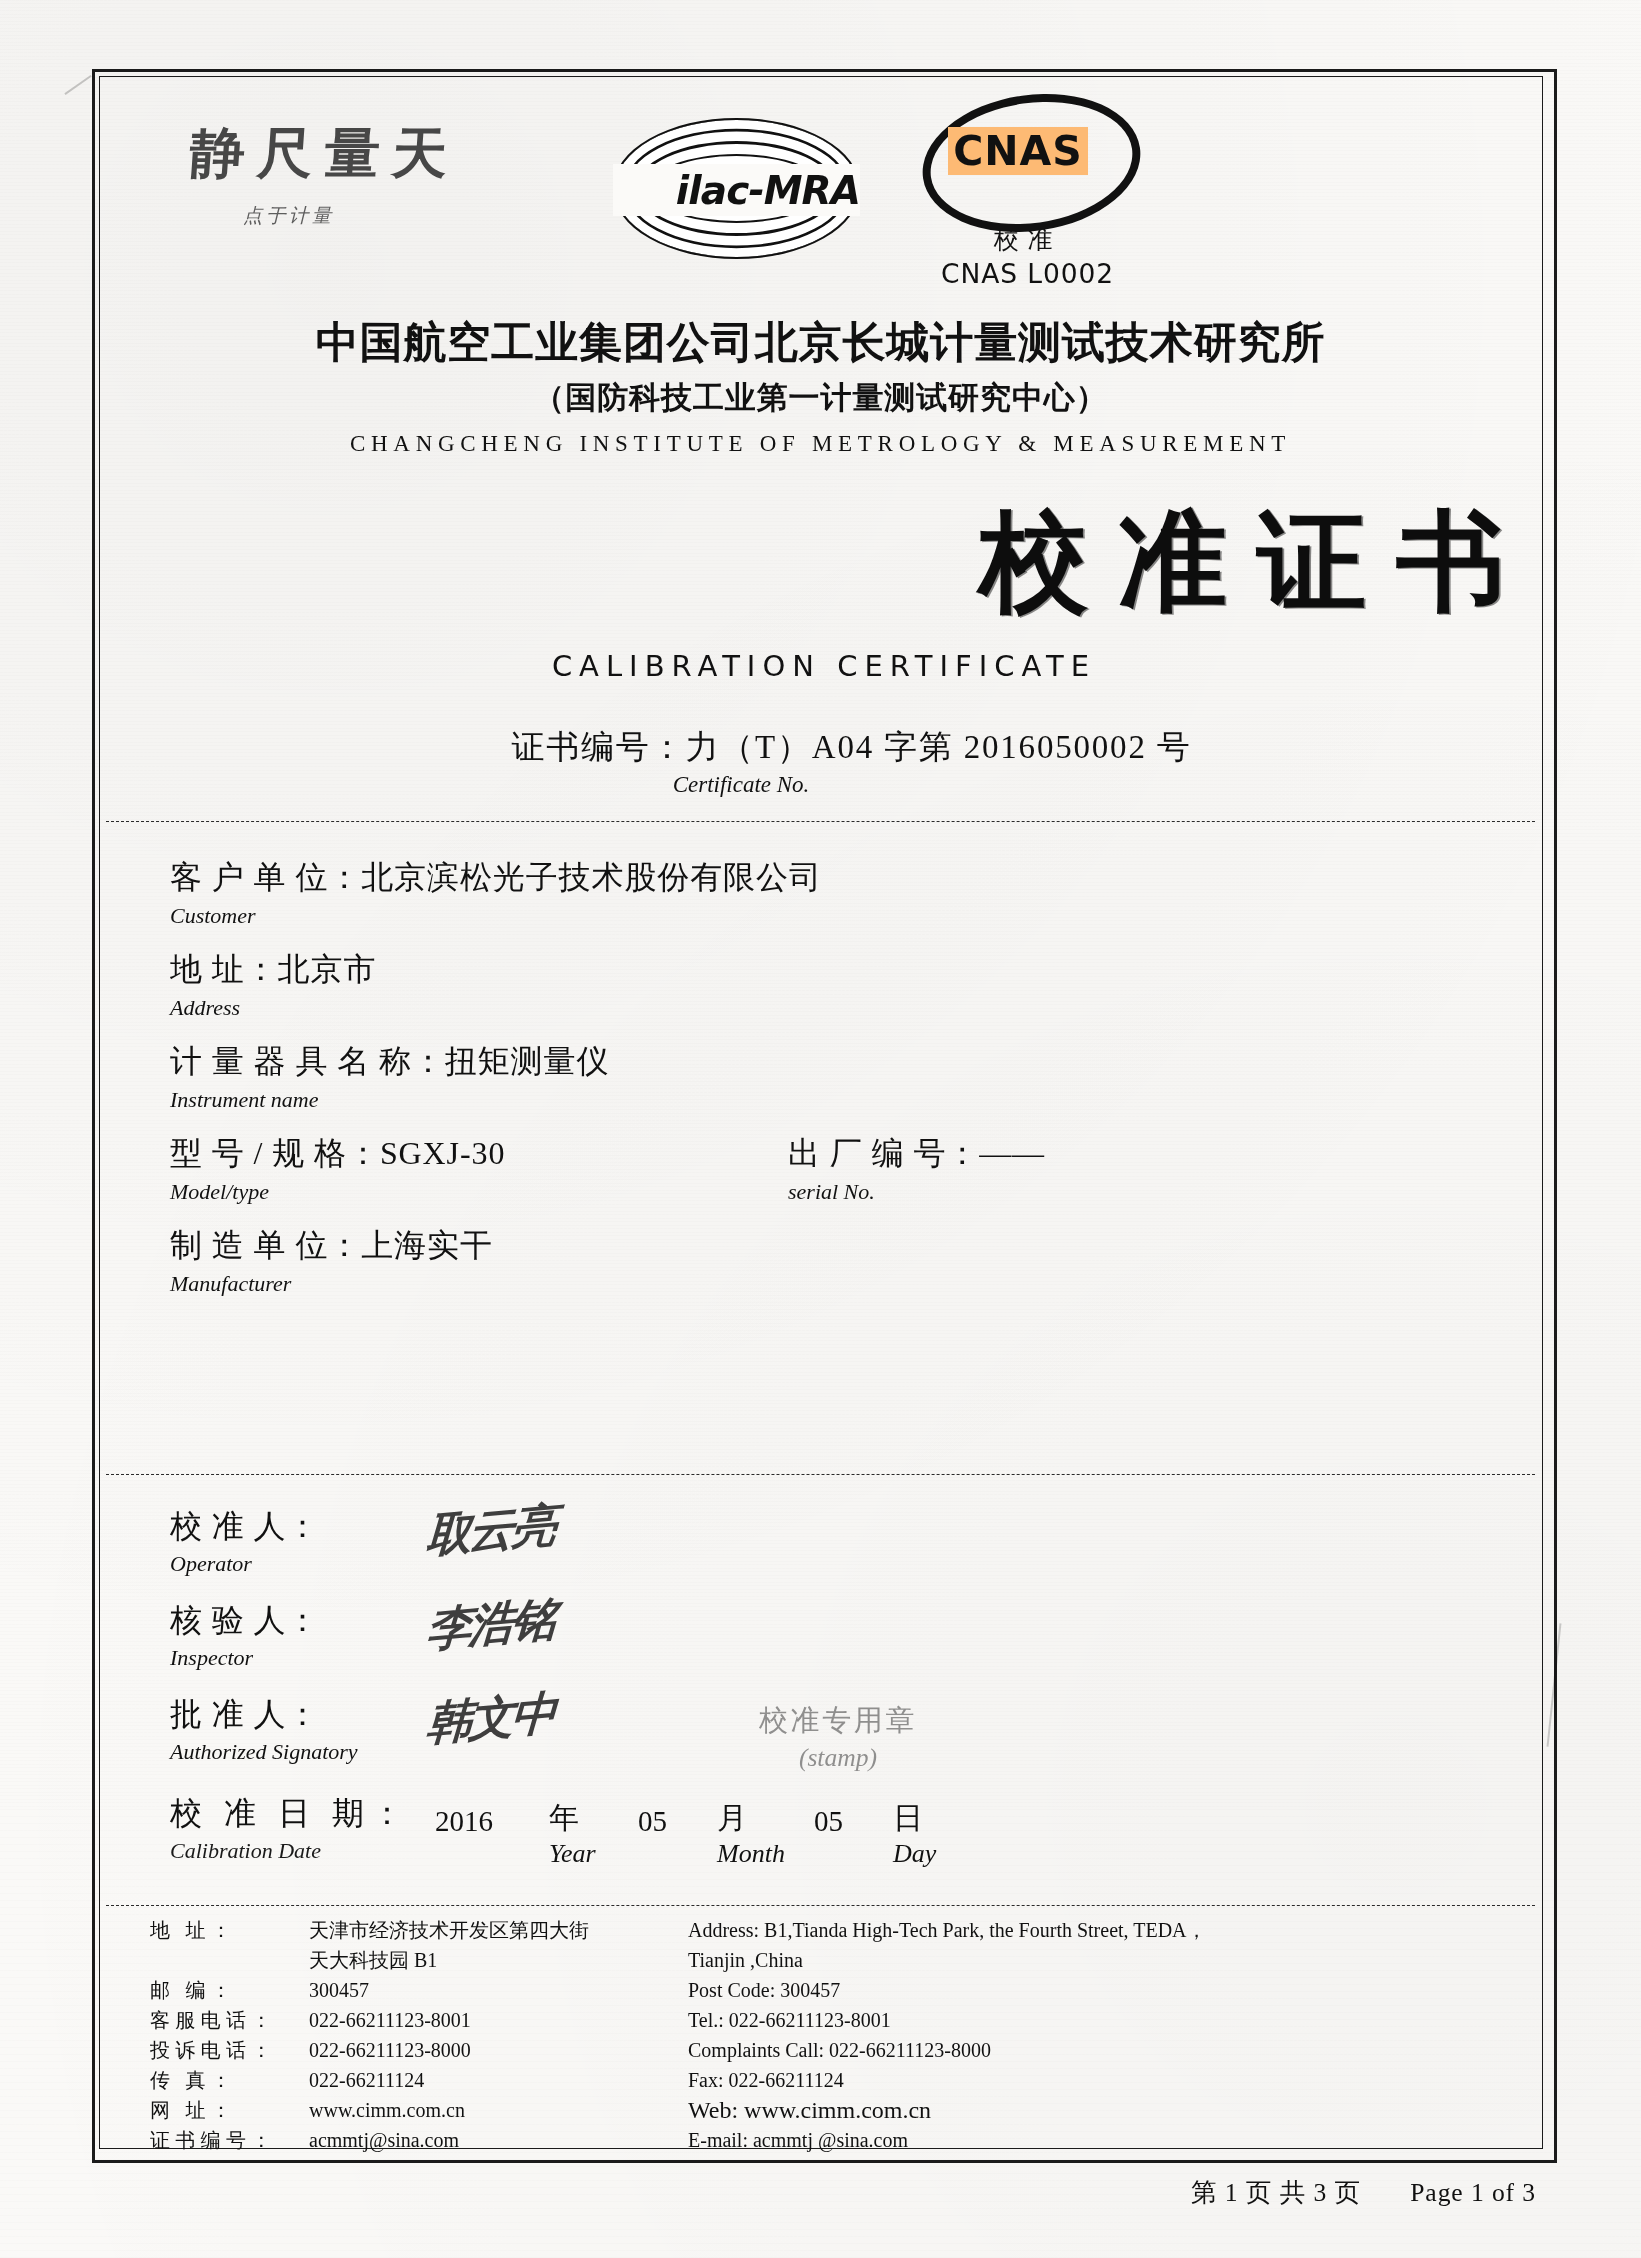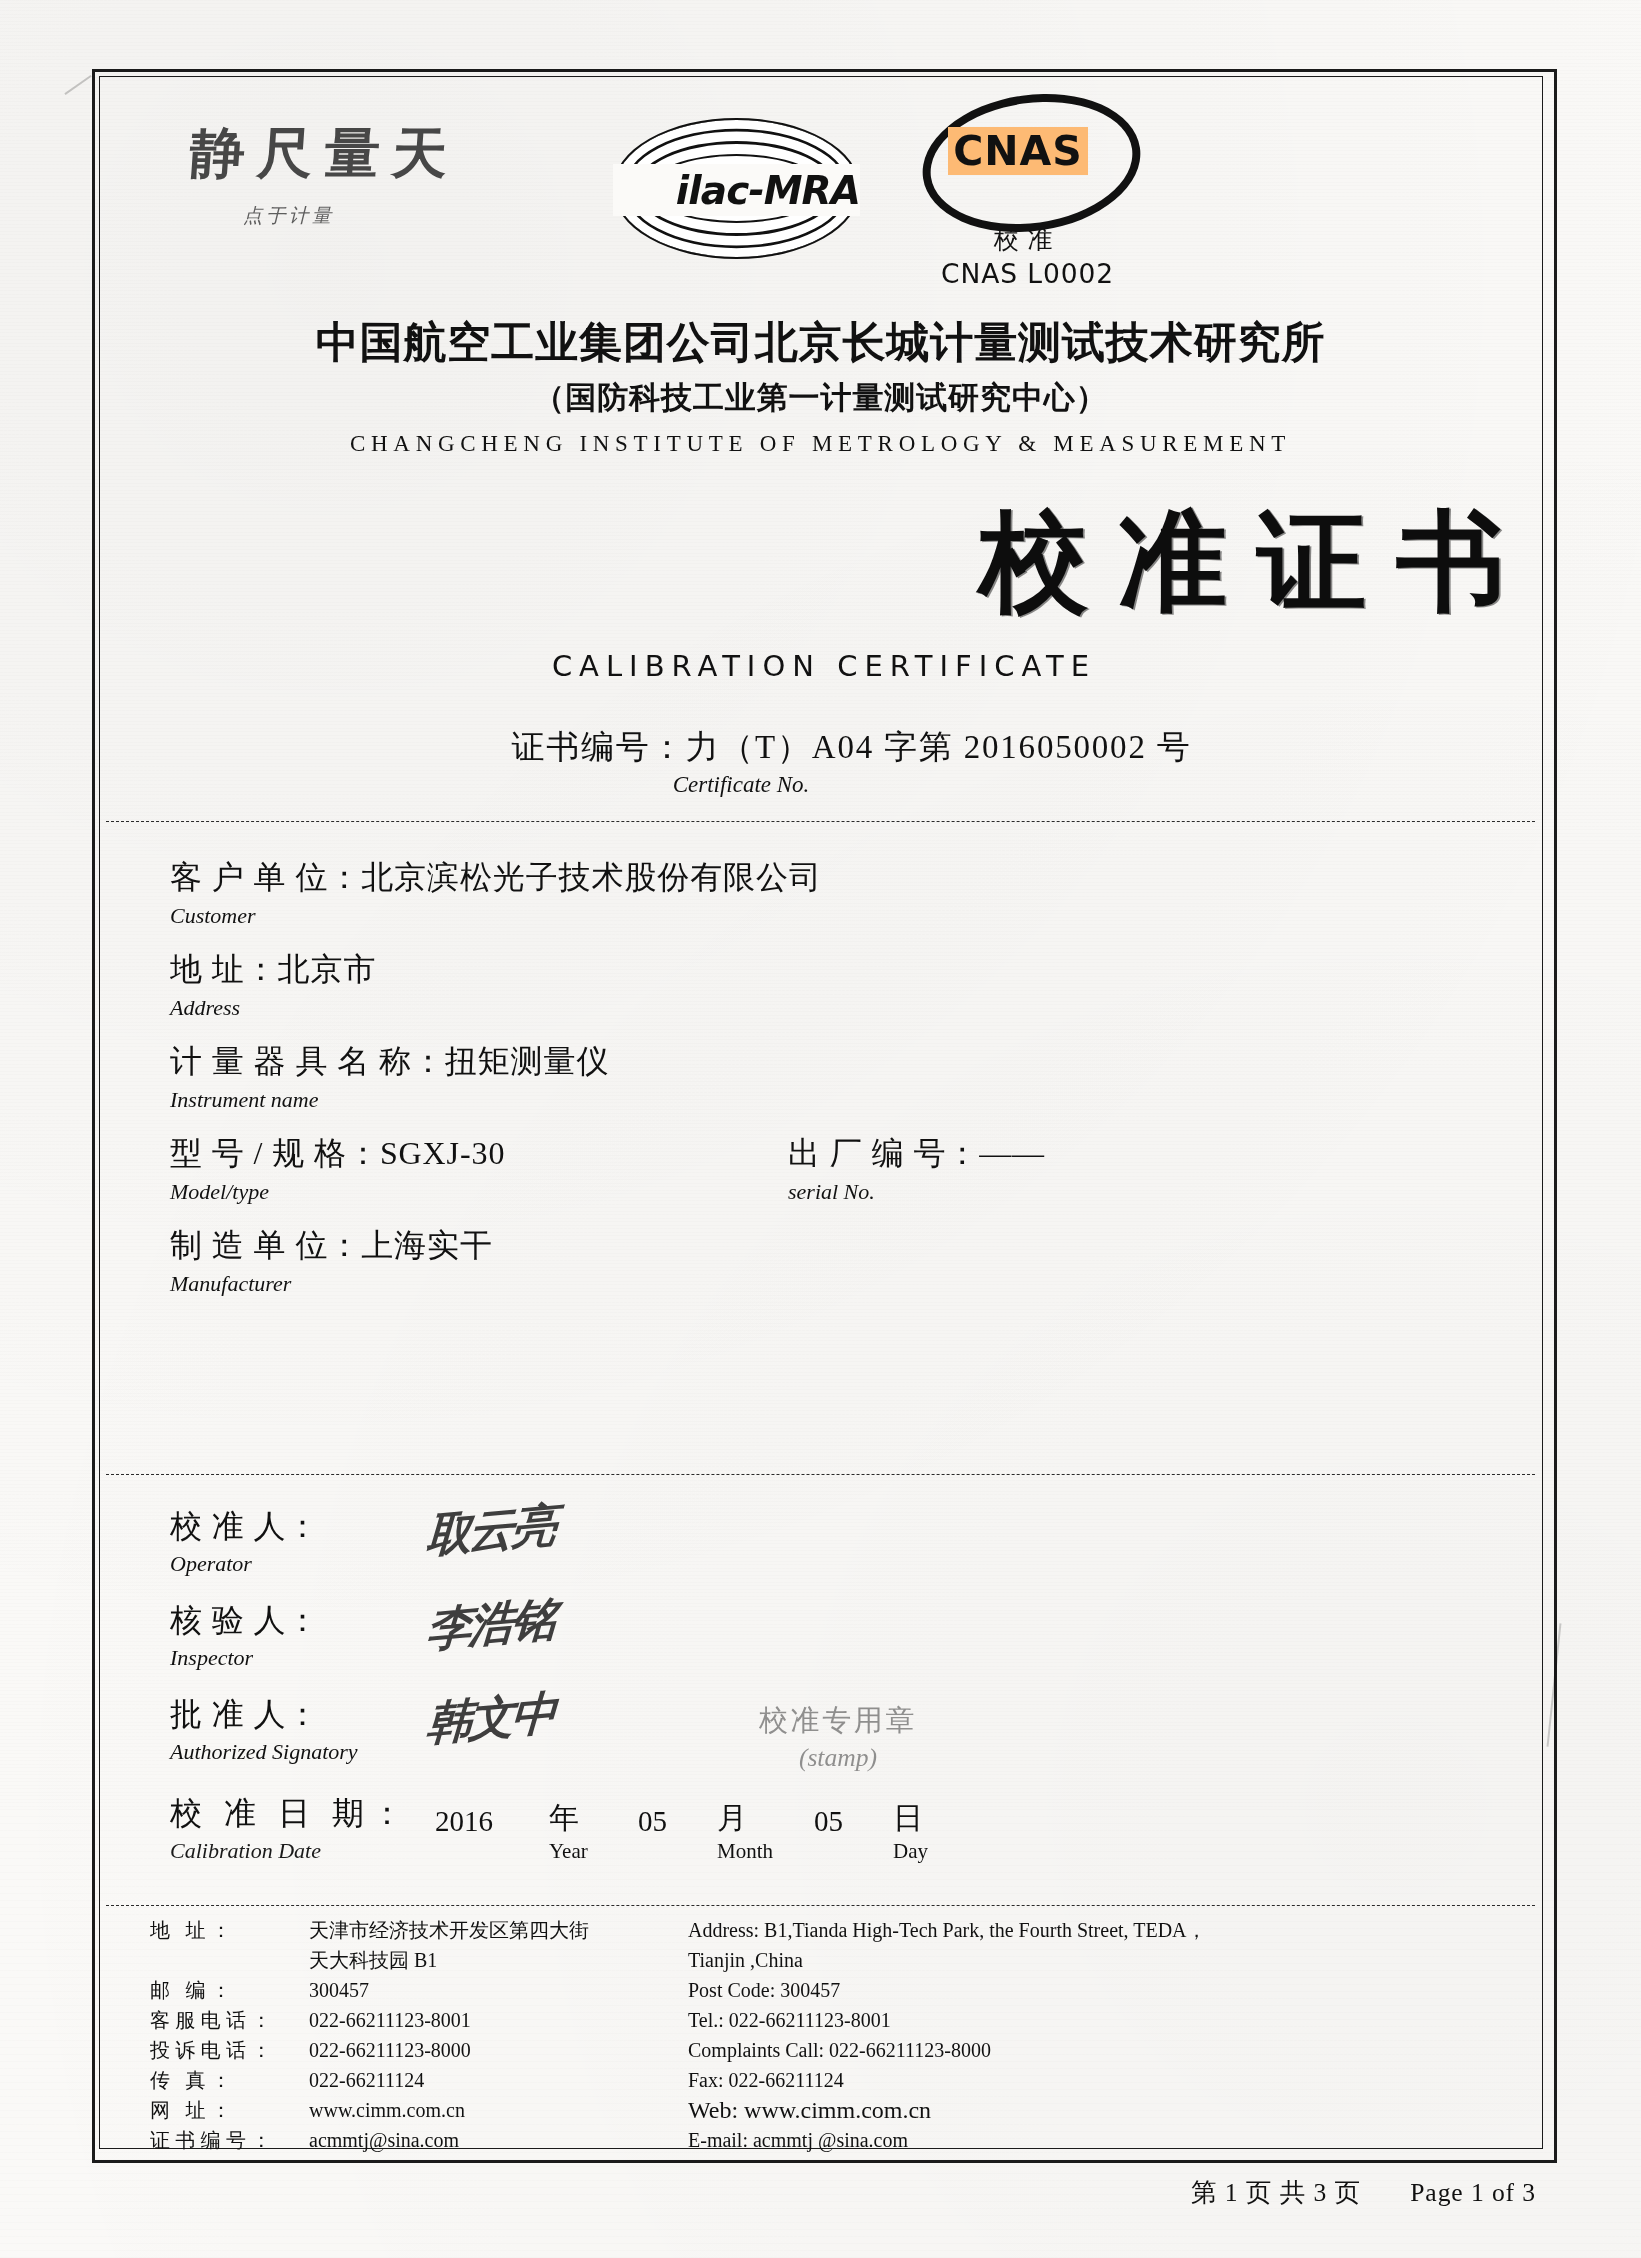--- a/index.html
+++ b/index.html
@@ -376,21 +376,22 @@
     color: #111;
   }
   .date-unit {
     position: absolute;
     top: 5.3px;
     font-size: 30px;
     color: #111;
   }
   .date-unit small {
     display: block;
-    font-size: 21px;
+    font-size: 26px;
+    font-style: italic;
     letter-spacing: 0;
   }
 
   
   .dash-sep3 {
     border-top: 1.8px dashed #2a2a2a;
     margin-top: 25px;
   }
   .footer {
     margin-top: 8.8px;

